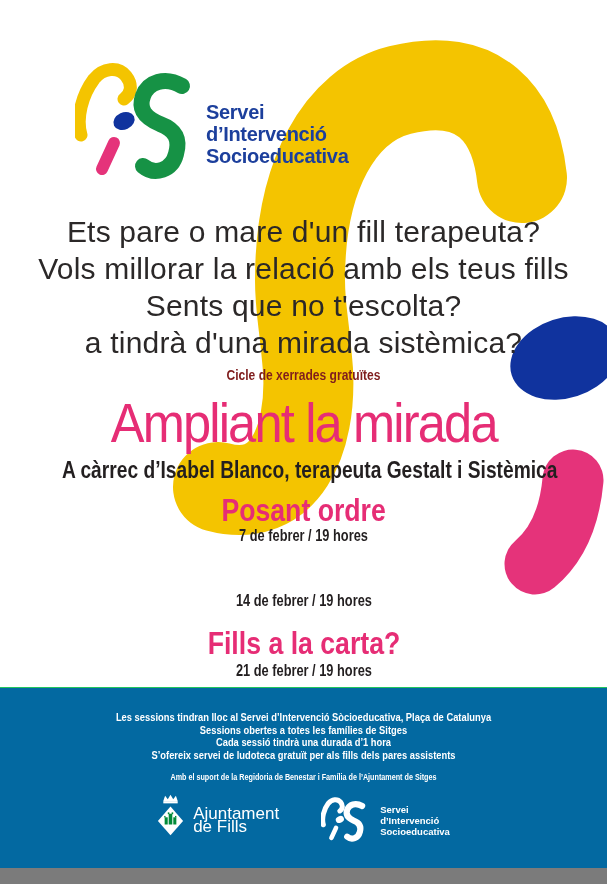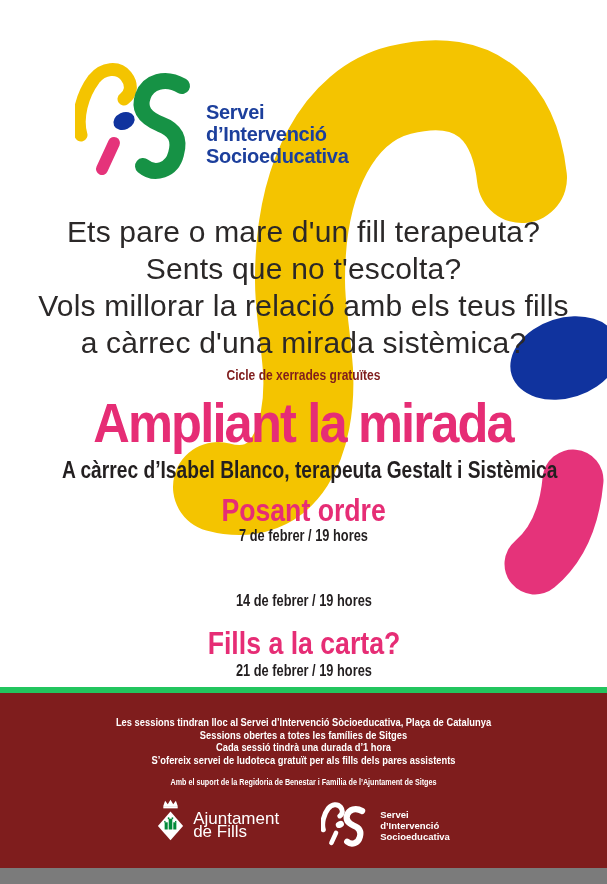--- a/index.html
+++ b/index.html
@@ -16,34 +16,34 @@
     font-size:20px;font-weight:bold;line-height:22px;color:#1c3f9c;letter-spacing:-0.3px;
   }
 
   
   .intro{position:absolute;left:0;right:0;top:213px;z-index:2;text-align:center;
     font-size:30px;line-height:37px;color:#2b2828;letter-spacing:0.2px;}
 
   .center-block{position:absolute;left:0;right:0;text-align:center;z-index:2;}
   .cond{display:inline-block;transform:scaleX(0.86);transform-origin:center;white-space:nowrap;}
   .kicker{top:367px;font-size:14px;font-weight:bold;color:#7f1d1d;}
-  .main-title{top:391px;font-size:55px;line-height:64px;font-weight:bold;color:#e62d75;letter-spacing:-2px;}
+  .main-title{top:391px;font-size:55px;line-height:64px;font-weight:normal;color:#e62d75;letter-spacing:-2px;}
   .main-title .cond{transform:scaleX(0.92);}
   .subtitle{top:456px;font-size:24px;font-weight:bold;color:#231f20;}
   .subtitle .cond{transform:scaleX(0.80);}
   .session-title{font-size:31px;line-height:34px;font-weight:bold;color:#e62d75;}
   .session-date{font-size:16px;font-weight:bold;color:#231f20;}
   .session-date .cond{transform:scaleX(0.80);}
   .st1{top:494px;} .sd1{top:527px;}
   .st2{top:556px;} .sd2{top:592px;}
   .st3{top:627px;} .sd3{top:662px;}
 
   
-  .footer{position:absolute;left:0;top:687px;width:607px;height:181px;background:#7f1d1d;z-index:3;
-    border-top:6px solid #22c55e;color:#ffffff;text-align:center;}
+  .footer{position:absolute;left:0;top:687px;width:607px;height:181px;background:#0369a1;z-index:3;
+    border-top:1px solid #22c55e;color:#ffffff;text-align:center;}
   .footer-info{margin-top:23px;font-size:11px;line-height:12.5px;font-weight:bold;
     transform:scaleX(0.85);transform-origin:center;}
   .footer-support{margin-top:11px;font-size:9px;font-weight:bold;
     transform:scaleX(0.80);transform-origin:center;}
   .footer-logos{margin-top:11px;display:flex;justify-content:center;align-items:center;gap:42px;}
   .flogo{display:flex;align-items:center;gap:9px;text-align:left;}
   .flogo-label-1{font-size:17px;line-height:13px;color:#ffffff;}
   .flogo-label-2{font-size:9.5px;line-height:11px;font-weight:bold;color:#ffffff;}
 
   .bottom-bar{position:absolute;left:0;bottom:0;width:607px;height:16px;background:#7b7b7b;z-index:4;}
@@ -66,23 +66,23 @@
     <path d="M 39 83 L 27 109" fill="none" stroke="#E5337A" stroke-width="12" stroke-linecap="round"></path>
   </svg>
   <div class="brand-text">
     <div>Servei</div>
     <div>d’Intervenció</div>
     <div>Socioeducativa</div>
   </div>
 
   <div class="intro">
     <div>Ets pare o mare d'un fill terapeuta?</div>
+    <div>Vols millorar la relació amb els teus fills</div>
     <div>Sents que no t'escolta?</div>
-    <div>Vols millorar la relació amb els teus fills</div>
-    <div>a càrrec d'una mirada sistèmica?</div>
+    <div>a tindrà d'una mirada sistèmica?</div>
   </div>
 
   <div class="center-block kicker">
     <span class="cond">Cicle de xerrades gratuïtes</span>
   </div>
   <div class="center-block main-title">
     <span class="cond">Ampliant la mirada</span>
   </div>
   <div class="center-block subtitle">
     <span class="cond">A càrrec d’Isabel Blanco, terapeuta Gestalt i Sistèmica</span>

